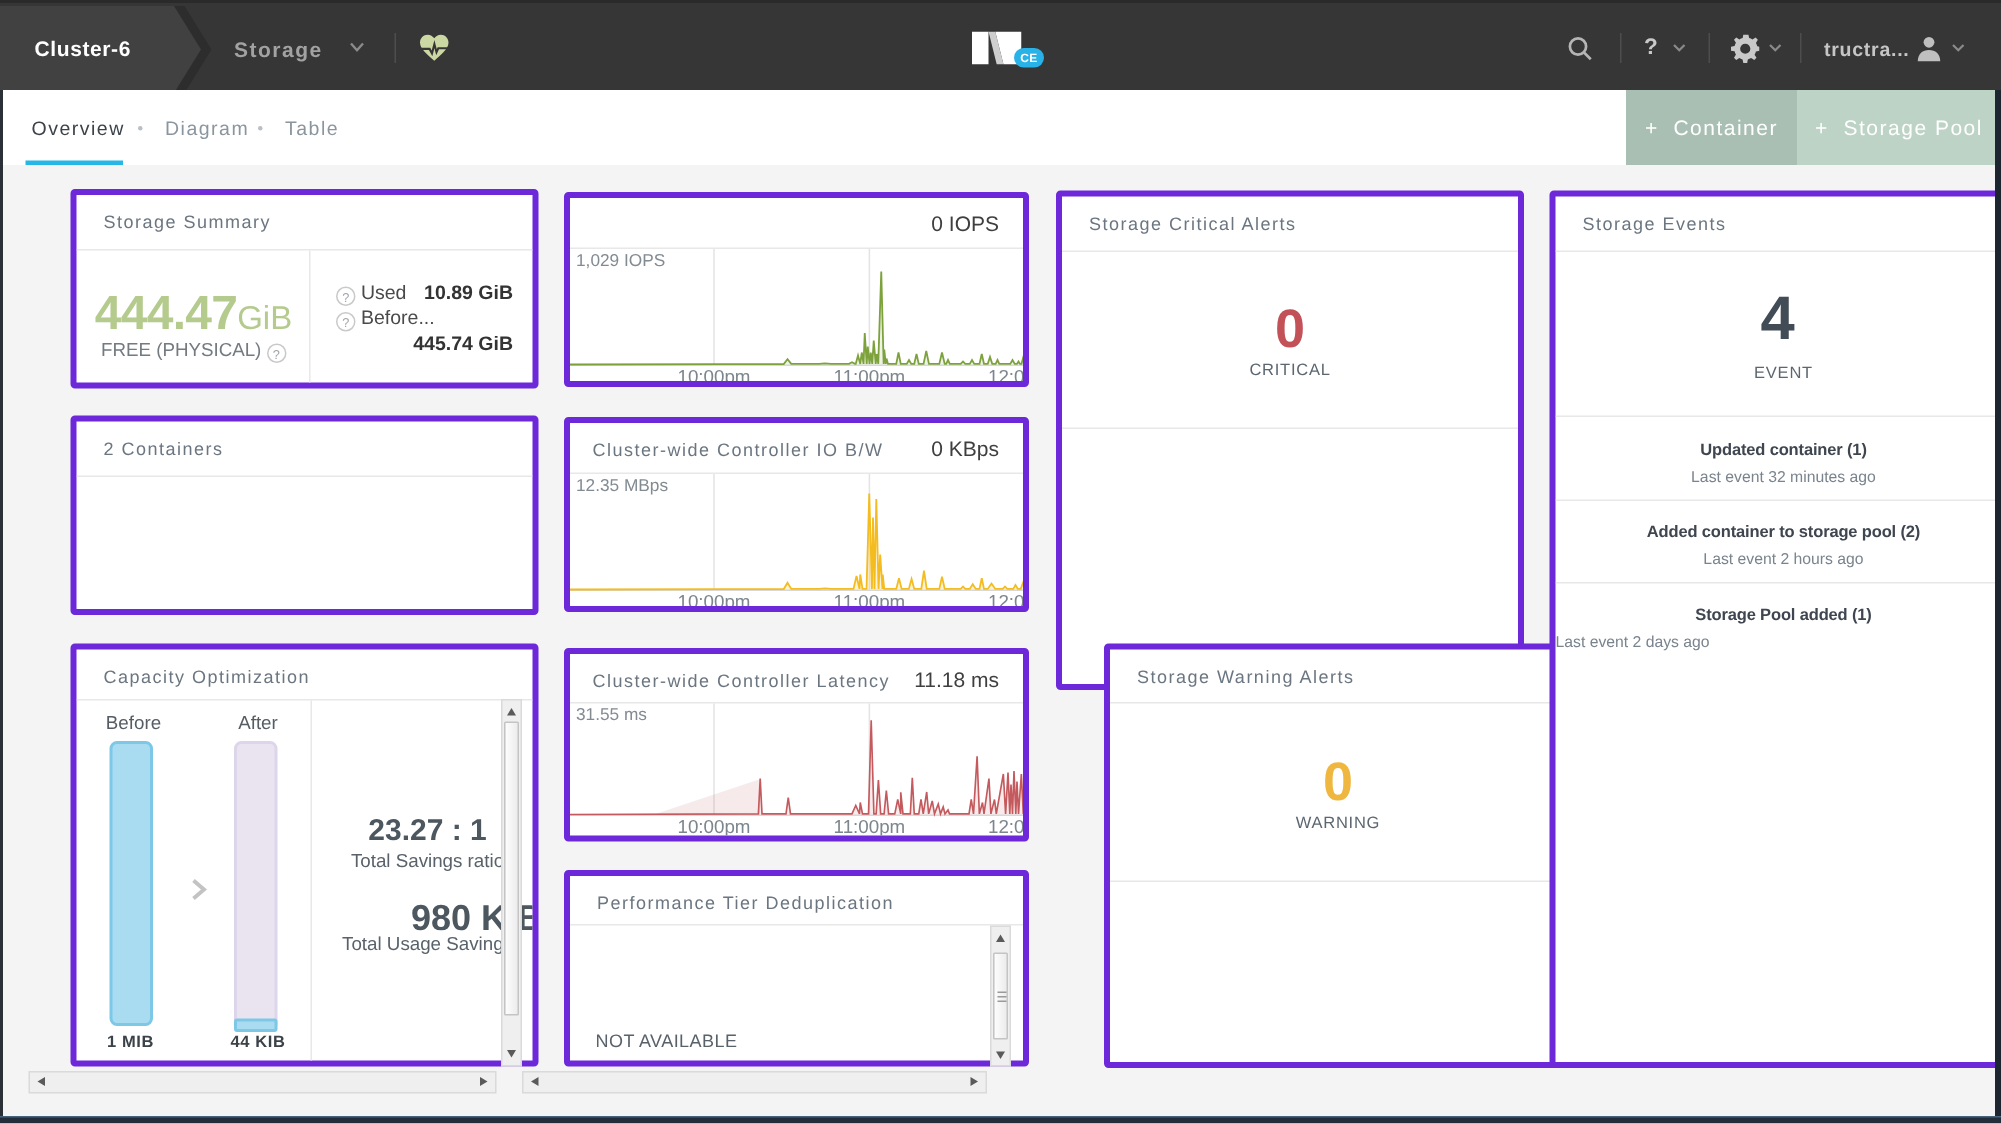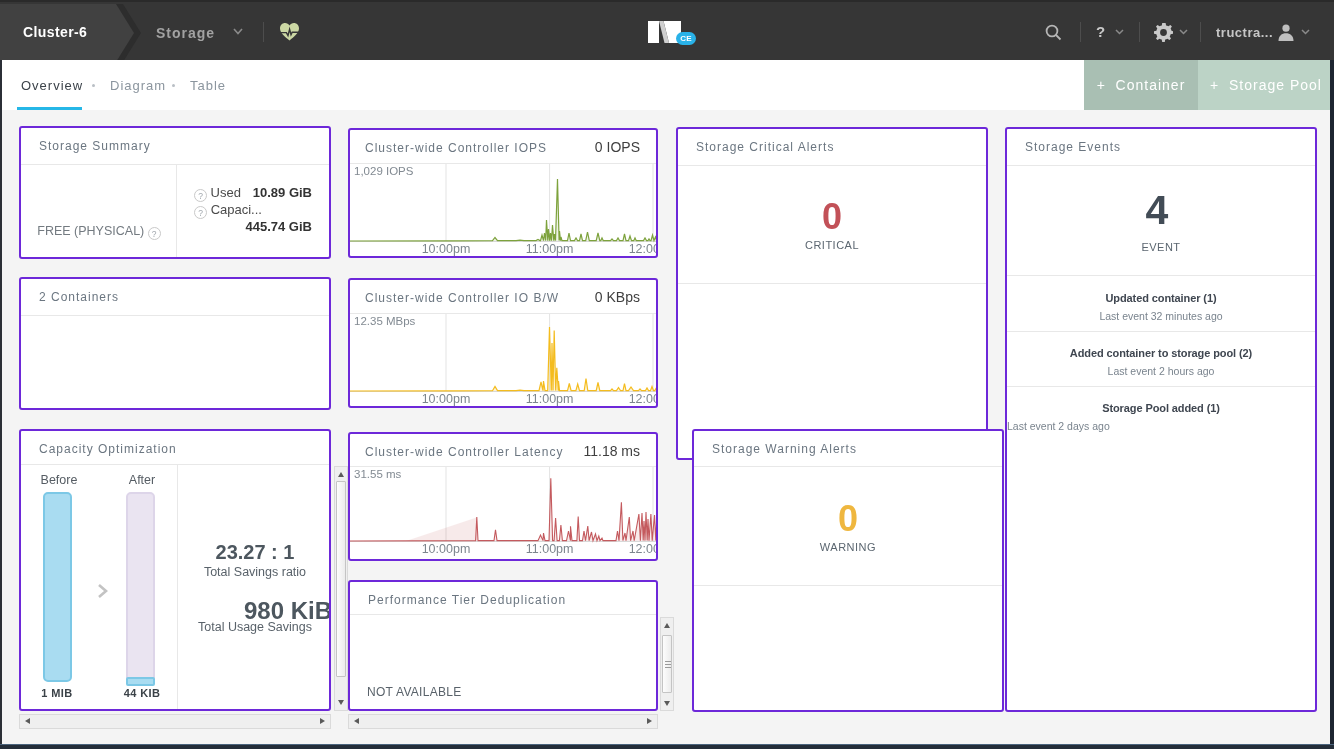--- a/index.html
+++ b/index.html
@@ -20,21 +20,21 @@
 .tabdot { position:absolute; top:24px; width:3px; height:3px; background:#b9bfc5; border-radius:50%; }
 #tabline { position:absolute; left:17px; top:47px; width:65px; height:3px; background:#26b7e7; }
 .btn { position:absolute; top:0; height:50px; color:#fff; font-size:14px; letter-spacing:1px; text-align:center; line-height:50px; }
 #btn-container { left:1084px; width:114px; background:#a9bfb3; }
 #btn-pool { left:1198px; width:136px; background:#bcd3c6; }
 
 #edgeL { position:absolute; left:0; top:60px; width:2px; height:684px; background:#2b2f36; z-index:50; }
 #edgeR { position:absolute; right:0; top:60px; width:4px; height:684px; background:#1d2531; z-index:50; }
 #edgeB { position:absolute; left:0; top:744px; width:1334px; height:5px; background:#232d39; border-top:1px solid #4a637c; z-index:50; }
 
-.card { position:absolute; background:#fff; border:2px solid #6d28d9; border-radius:3px; overflow:hidden; }
+.card { position:absolute; background:#fff; border:4px solid #6d28d9; border-radius:3px; overflow:hidden;margin-left:28px; }
 .qm { display:inline-block; width:13px; height:13px; border:1px solid #c9c9c9; border-radius:50%; color:#a0a6ac; font-size:8.5px; text-align:center; line-height:12px; vertical-align:-2px; }
 .sb { position:absolute; background:#efefef; border:1px solid #dadada; }
 .sb .tri { position:absolute; width:0; height:0; }
 .thumbv { position:absolute; left:1px; width:10px; background:linear-gradient(to right,#fdfdfd,#ececec); border:1px solid #c4c4c4; border-radius:1px; }
 .grip { position:absolute; left:2px; width:6px; border-top:1px solid #9a9a9a; }
 .cardtitle { position:absolute; left:18px; top:0; height:36px; line-height:36px; font-size:12px; color:#6b7681; letter-spacing:1px; white-space:nowrap; }
 .carddiv { position:absolute; left:0; width:100%; height:1px; background:#e8e8e8; }
 .bignum { position:absolute; width:100%; text-align:center; font-weight:bold; font-size:36px; }
 .biglabel { position:absolute; width:100%; text-align:center; font-size:11px; color:#5b6670; letter-spacing:.5px; }
 </style>
@@ -96,24 +96,25 @@
   <div id="tabline"></div>
   <div class="btn" id="btn-container">+&nbsp;&nbsp;Container</div>
   <div class="btn" id="btn-pool">+&nbsp;&nbsp;Storage Pool</div>
 </div>
 <div id="content">
 
 <div class="card" style="left:19px;top:126px;width:312px;height:133px">
   <div class="cardtitle">Storage Summary</div>
   <div class="carddiv" style="top:36px"></div>
   <div class="abs" style="left:155px;top:37px;width:1px;height:95px;background:#e8e8e8"></div>
+  <div class="abs" style="left:0;top:60px;width:156px;text-align:center;color:#b5cb8e;font-weight:bold;font-size:32px;letter-spacing:-.5px">444.47<span style="font-size:22px;font-weight:normal;letter-spacing:0">GiB</span></div>
   <div class="abs" style="left:0;top:96px;width:156px;text-align:center;color:#737a80;font-size:12.5px">FREE (PHYSICAL) <span class="qm">?</span></div>
   <div class="abs" style="left:173px;top:57px;width:118px;font-size:13px;color:#4a4a4a">
     <span class="qm">?</span> Used<span style="float:right;font-weight:bold;color:#333">10.89 GiB</span><br>
-    <span class="qm" style="margin-top:3px">?</span> <span style="color:#4a4a4a">Capaci...</span><br>
+    <span class="qm" style="margin-top:3px">?</span> <span style="color:#4a4a4a">Before...</span><br>
     <span style="float:right;font-weight:bold;color:#333">445.74 GiB</span>
   </div>
 </div>
 <div class="card" style="left:19px;top:277px;width:312px;height:133px">
   <div class="cardtitle">2 Containers</div>
   <div class="carddiv" style="top:36px"></div>
 </div>
 <div class="card" style="left:19px;top:429px;width:312px;height:282px">
   <div class="cardtitle">Capacity Optimization</div>
   <div class="carddiv" style="top:33px"></div>
@@ -128,21 +129,20 @@
       </svg>
   <div class="abs" style="left:2px;top:256px;width:68px;text-align:center;color:#3b4248;font-size:11px;font-weight:bold;letter-spacing:.4px">1 MIB</div>
   <div class="abs" style="left:87px;top:256px;width:68px;text-align:center;color:#3b4248;font-size:11px;font-weight:bold;letter-spacing:.4px">44 KIB</div>
   <div class="abs" style="left:157px;top:110px;width:154px;text-align:center;color:#4d575f;font-size:20px;font-weight:bold">23.27 : 1</div>
   <div class="abs" style="left:157px;top:134px;width:154px;text-align:center;color:#59626a;font-size:12.5px">Total Savings ratio</div>
   <div class="abs" style="left:157px;top:166px;width:154px;text-align:right;color:#4d575f;font-size:24px;font-weight:bold">980 KiB</div>
   <div class="abs" style="left:157px;top:189px;width:154px;text-align:center;color:#59626a;font-size:12.5px">Total Usage Savings</div>
 </div>
 
 <div class="card" style="left:348px;top:128px;width:310px;height:130px">
-  <div class="cardtitle" style="left:15px">Cluster-wide Controller IOPS</div>
   <div class="abs" style="right:16px;top:9px;font-size:14px;color:#3f3f3f">0 IOPS</div>
   <div class="carddiv" style="top:33px"></div>
   <div class="abs" style="left:0;top:33px;width:308px;height:95px"><svg width="308" height="95" viewBox="0 0 308 95">
     <line x1="96" y1="1" x2="96" y2="78" stroke="#e3e3e3"></line>
           <line x1="199.6" y1="1" x2="199.6" y2="78" stroke="#e3e3e3"></line>
           <line x1="303" y1="1" x2="303" y2="78" stroke="#e3e3e3"></line>
     <line x1="0" y1="78.5" x2="308" y2="78.5" stroke="#d8d8d8"></line>
     <path d="M0.0,78 L100.0,77.8 L142.5,77.7 L145.0,74.5 L147.5,77.6 L166.0,77.6 L170.0,77.2 L174.0,77.6 L186.0,77.6 L188.0,76.5 L190.0,77.6 L190.5,77.6 L192.0,72.0 L193.5,77.6 L194.5,70.0 L195.7,77.6 L196.5,57.0 L197.8,77.6 L198.5,66.0 L199.7,77.6 L200.5,70.0 L201.5,77.6 L202.5,62.0 L203.8,77.6 L204.5,71.0 L205.5,77.6 L207.5,16.0 L209.1,77.6 L209.5,68.0 L210.5,77.6 L211.0,74.0 L212.0,77.6 L217.5,77.6 L219.0,70.0 L220.5,77.6 L224.5,77.6 L226.0,75.0 L227.5,77.6 L229.5,77.6 L231.0,71.0 L232.5,77.6 L235.7,77.6 L237.5,69.0 L239.3,77.6 L246.2,77.6 L248.0,70.0 L249.8,77.6 L250.8,77.6 L252.0,75.0 L253.2,77.6 L260.5,77.6 L262.0,76.0 L263.5,77.6 L266.5,77.6 L268.0,75.0 L269.5,77.6 L273.0,77.6 L274.5,71.0 L276.0,77.6 L278.5,77.6 L280.0,73.0 L281.5,77.6 L283.8,77.6 L285.0,75.0 L286.2,77.6 L293.5,77.6 L295.0,75.0 L296.5,77.6 L298.0,77.6 L299.0,76.0 L300.0,77.6 L301.0,77.6 L302.5,72.0 L304.0,77.6 L305.5,74.0 L306.7,77.6 L307.5,76.0 L308,78" fill="rgba(126,163,61,0.13)" stroke="#7da23c" stroke-width="1.2"></path>
     <text x="4" y="12" font-size="11.5" fill="#828a92">1,029 IOPS</text>
     <text x="96" y="90" font-size="12.5" fill="#7d868e" text-anchor="middle">10:00pm</text>
@@ -189,21 +189,21 @@
   <div class="abs" style="left:17px;top:103px;font-size:12px;color:#59626a;letter-spacing:.3px">NOT AVAILABLE</div>
 </div>
 
 <div class="card" style="left:676px;top:127px;width:312px;height:333px">
   <div class="cardtitle">Storage Critical Alerts</div>
   <div class="carddiv" style="top:36px"></div>
   <div class="bignum" style="top:67px;color:#c25158">0</div>
   <div class="biglabel" style="top:110px">CRITICAL</div>
   <div class="carddiv" style="top:154px"></div>
 </div>
-<div class="card" style="left:692px;top:429px;width:312px;height:283px">
+<div class="card" style="left:708px;top:429px;width:312px;height:283px">
   <div class="cardtitle">Storage Warning Alerts</div>
   <div class="carddiv" style="top:35px"></div>
   <div class="bignum" style="top:67px;color:#efb73f">0</div>
   <div class="biglabel" style="top:110px">WARNING</div>
   <div class="carddiv" style="top:154px"></div>
 </div>
 
 <div class="card" style="left:1005px;top:127px;width:312px;height:585px">
   <div class="cardtitle">Storage Events</div>
   <div class="carddiv" style="top:36px"></div>

